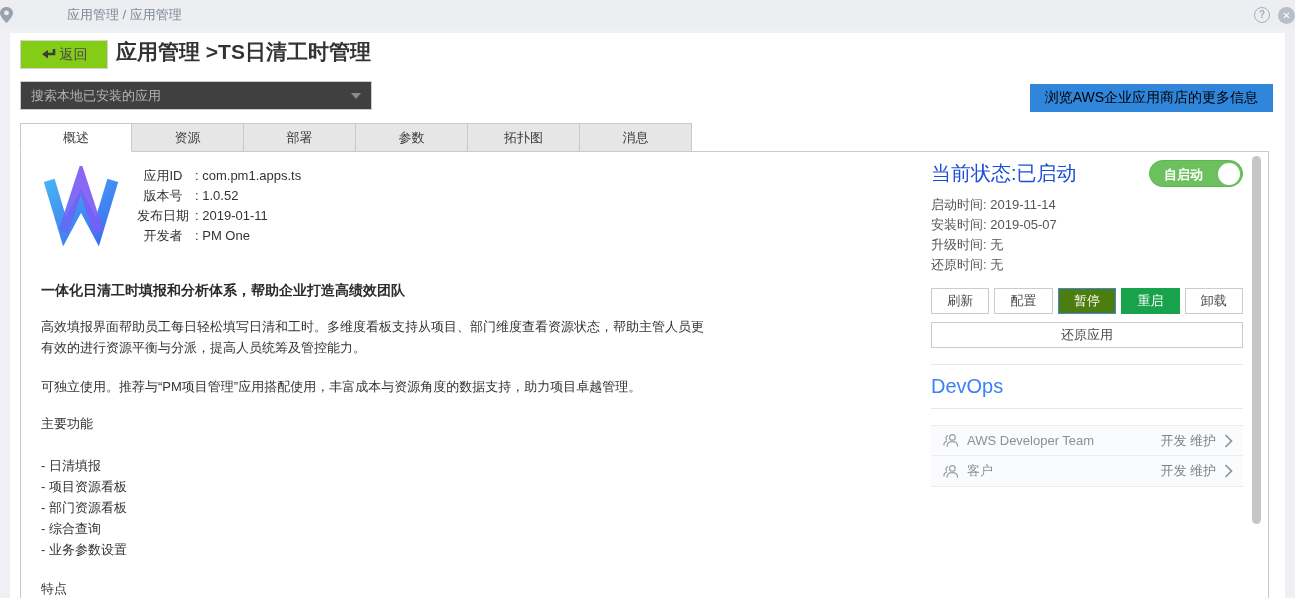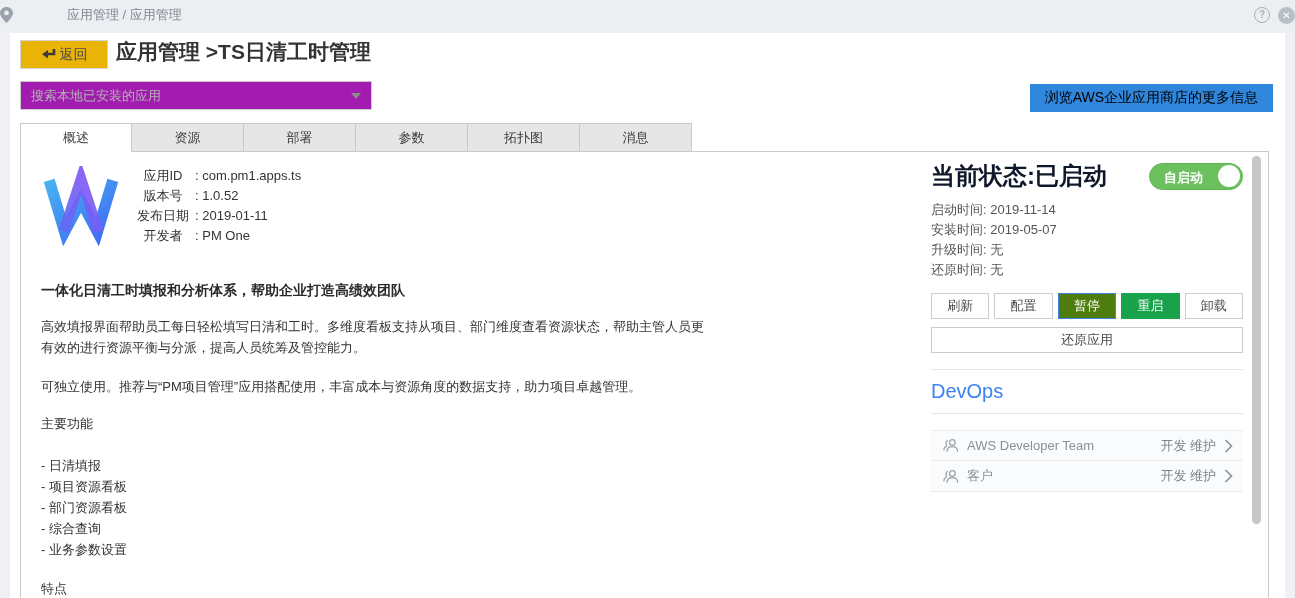--- a/index.html
+++ b/index.html
@@ -11,27 +11,27 @@
   .topbar .crumb { font-size:13px; color:#7e8893; margin-left:6px; }
   .topbar-right { margin-left:auto; display:flex; align-items:center; gap:8px; }
   .help-circ { width:16px; height:16px; border-radius:50%; border:1.5px solid #a9afb8;
     color:#a9afb8; font-size:10px; line-height:13px; text-align:center; font-weight:bold; cursor:pointer; }
   .close-circ { width:17px; height:17px; border-radius:50%; background:#b9bfc7; color:#fff;
     font-size:10px; line-height:17px; text-align:center; font-weight:bold; cursor:pointer; }
 
   
   .card { position:absolute; left:10px; top:33px; width:1275px; height:565px; background:#fff; }
 
-  .back-btn { position:absolute; left:10px; top:7px; width:88px; height:29px; background:#eab308;
+  .back-btn { position:absolute; left:10px; top:7px; width:88px; height:29px; background:#84cc16;
     border:1px solid #d4d4d4; font-size:14px; color:#4a4a4a; display:flex; align-items:center;
     justify-content:center; gap:4px; cursor:pointer; }
   .page-title { position:absolute; left:106px; top:5px; font-size:21px; font-weight:bold; color:#333; }
 
   .search-select { position:absolute; left:10px; top:48px; width:352px; height:29px;
-    border:1px solid #ccc; background:#a21caf; display:flex; align-items:center; padding:0 10px;
+    border:1px solid #ccc; background:#404040; display:flex; align-items:center; padding:0 10px;
     font-size:13px; color:#b3b3b3; cursor:pointer; }
   .search-select .caret { margin-left:auto; width:0; height:0; border-left:5px solid transparent;
     border-right:5px solid transparent; border-top:6px solid #8b8b8b; }
 
   .store-btn { position:absolute; right:12px; top:51px; height:28px; padding:0 15px;
     background:#2f86db; color:#000000; border:none; font-size:14px; cursor:pointer; }
 
   
   .tabs { position:absolute; left:10px; top:90px; display:flex; }
   .tab { width:112px; height:29px; background:#e6e6e6; border:1px solid #c9c9c9; border-left:none;
@@ -53,21 +53,21 @@
   .desc { margin-top:36px; }
   .headline { font-weight:bold; font-size:14px; color:#2b2b2b; margin-bottom:16px; }
   .para { line-height:21px; margin-bottom:18px; width:672px; color:#333; }
   .sec-title { margin-top:14px; margin-bottom:10px; }
   .sec-list div { line-height:21px; }
   .sec-gap { height:12px; }
 
   
   .right-col { position:absolute; left:910px; top:8px; width:312px; }
   .status-row { display:flex; align-items:center; }
-  .status-title { font-size:24px; font-weight:bold; color:#0f172a; }
+  .status-title { font-size:20px; font-weight:normal; color:#1d4ed8; }
   .toggle { margin-left:auto; width:94px; height:27px; border-radius:14px; background:#6cc15e;
     border:1px solid #5eb551; position:relative; cursor:pointer; }
   .toggle .tlabel { position:absolute; left:14px; top:5px; font-size:13px; font-weight:bold; color:#fff; }
   .toggle .knob { position:absolute; right:2px; top:1.5px; width:22px; height:22px; border-radius:50%;
     background:#fff; }
   .status-info { margin-top:8px; }
   .status-info div { font-size:13px; color:#555; line-height:20px; }
 
   .actions { display:flex; gap:5px; margin-top:13px; }
   .abtn { flex:1; height:26px; font-size:13px; cursor:pointer; border:1px solid #ccc; background:#fff; color:#4a4a4a; }

